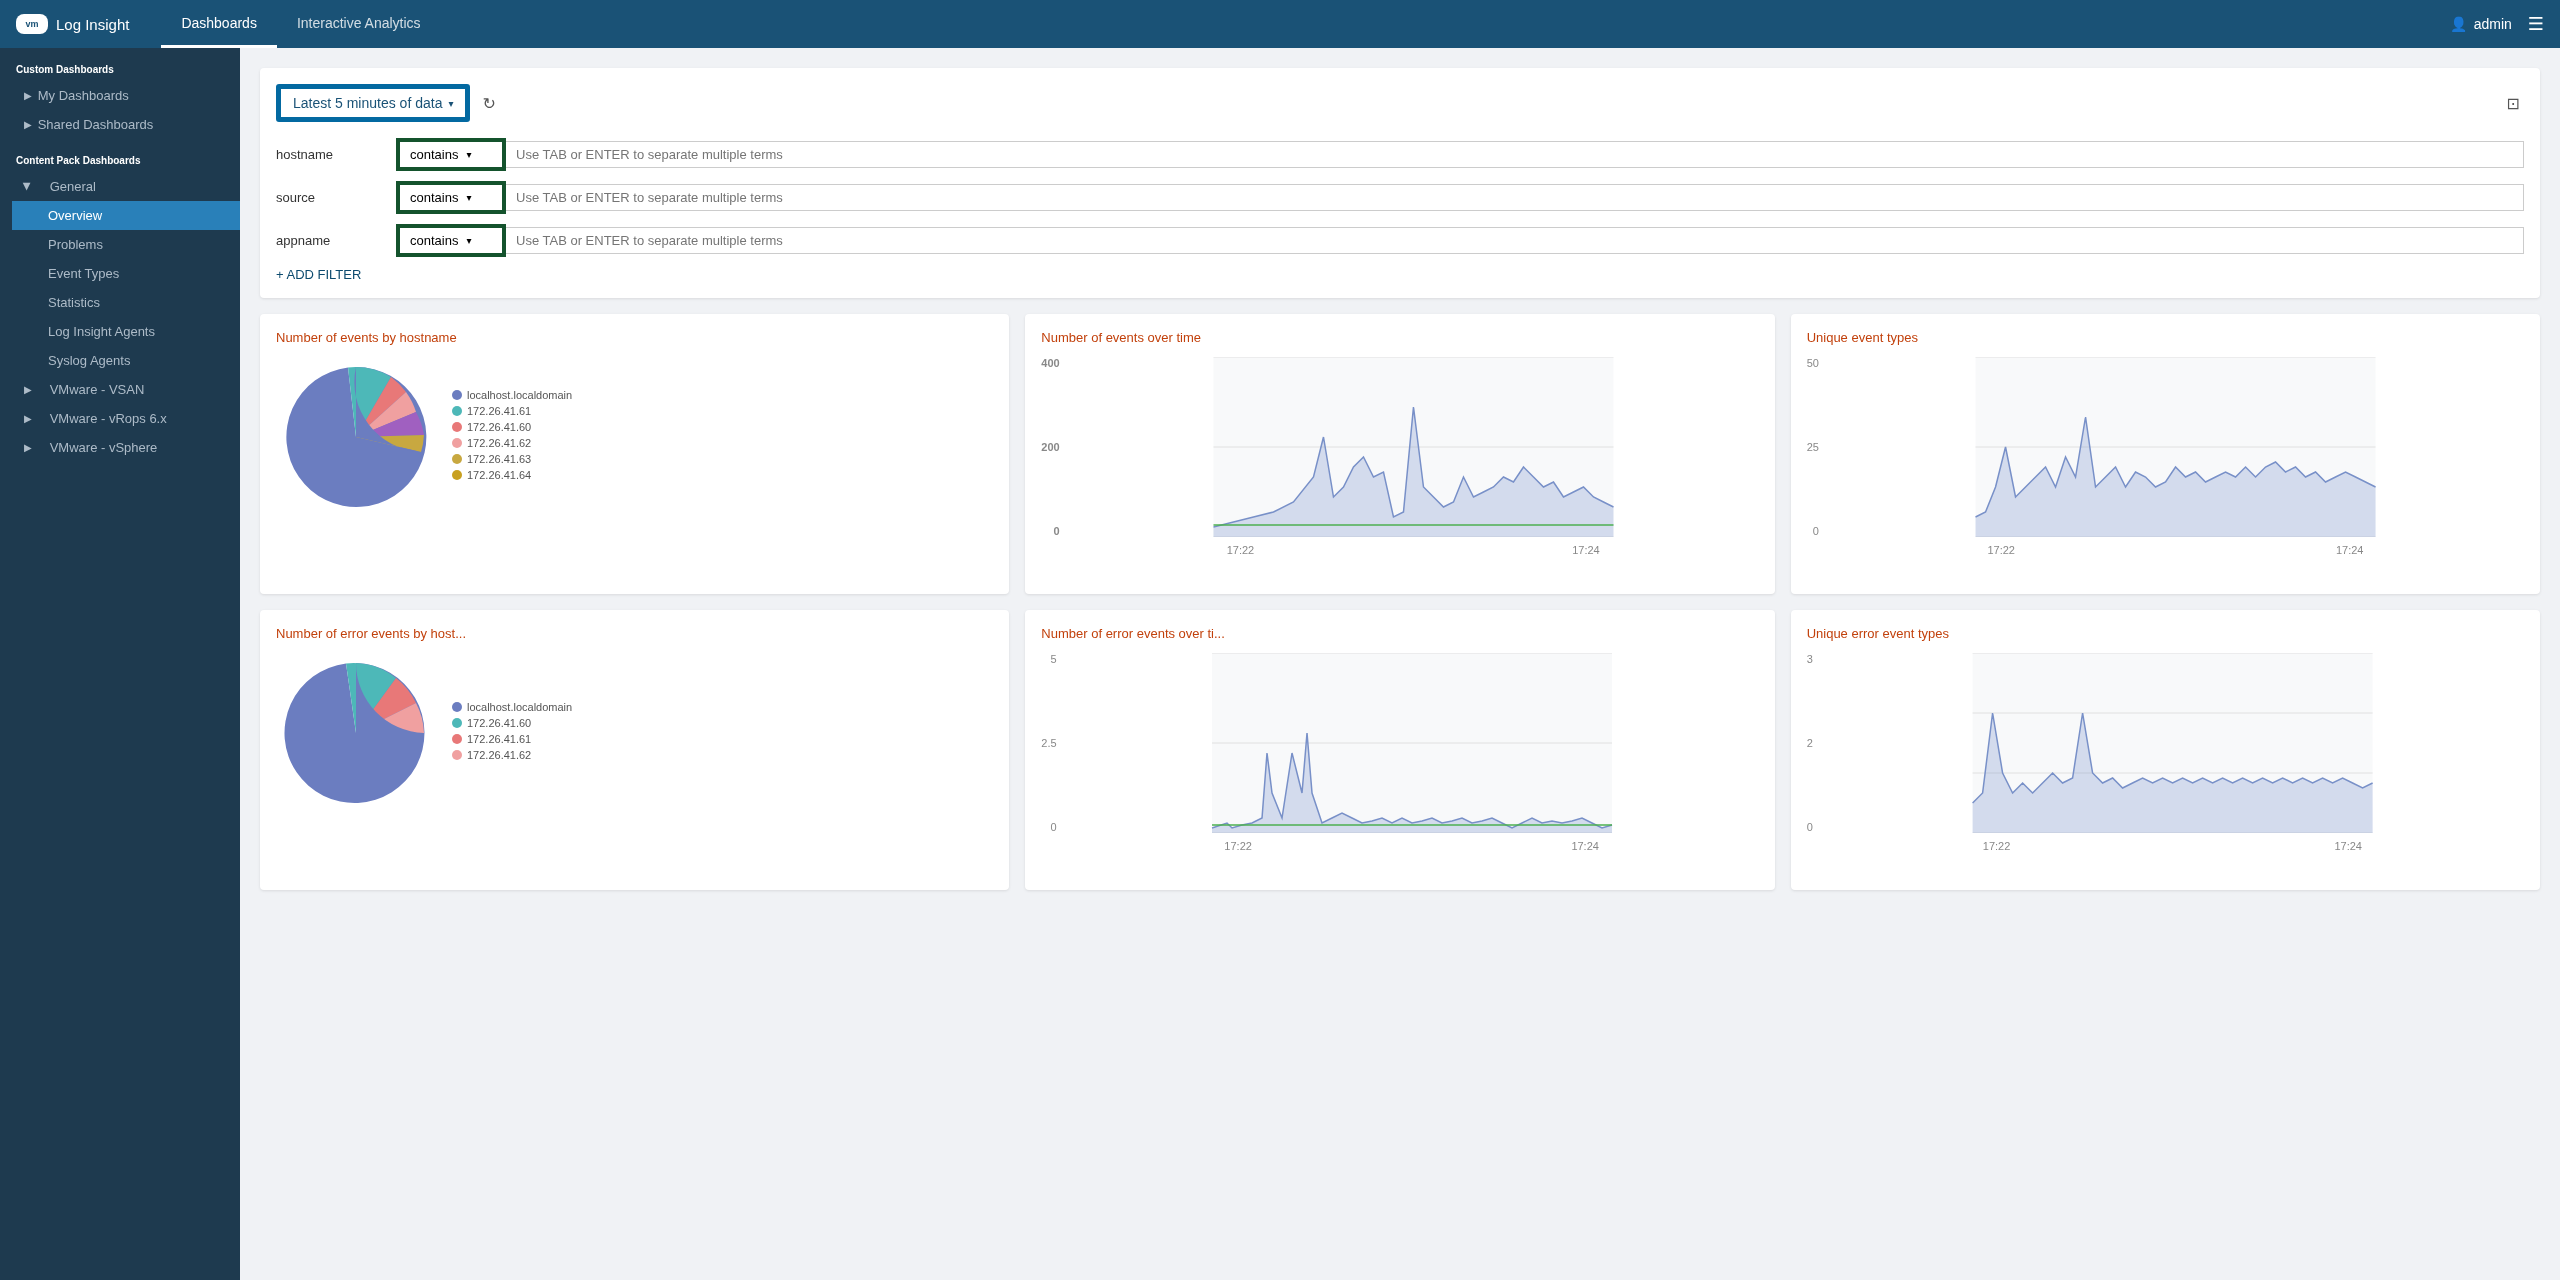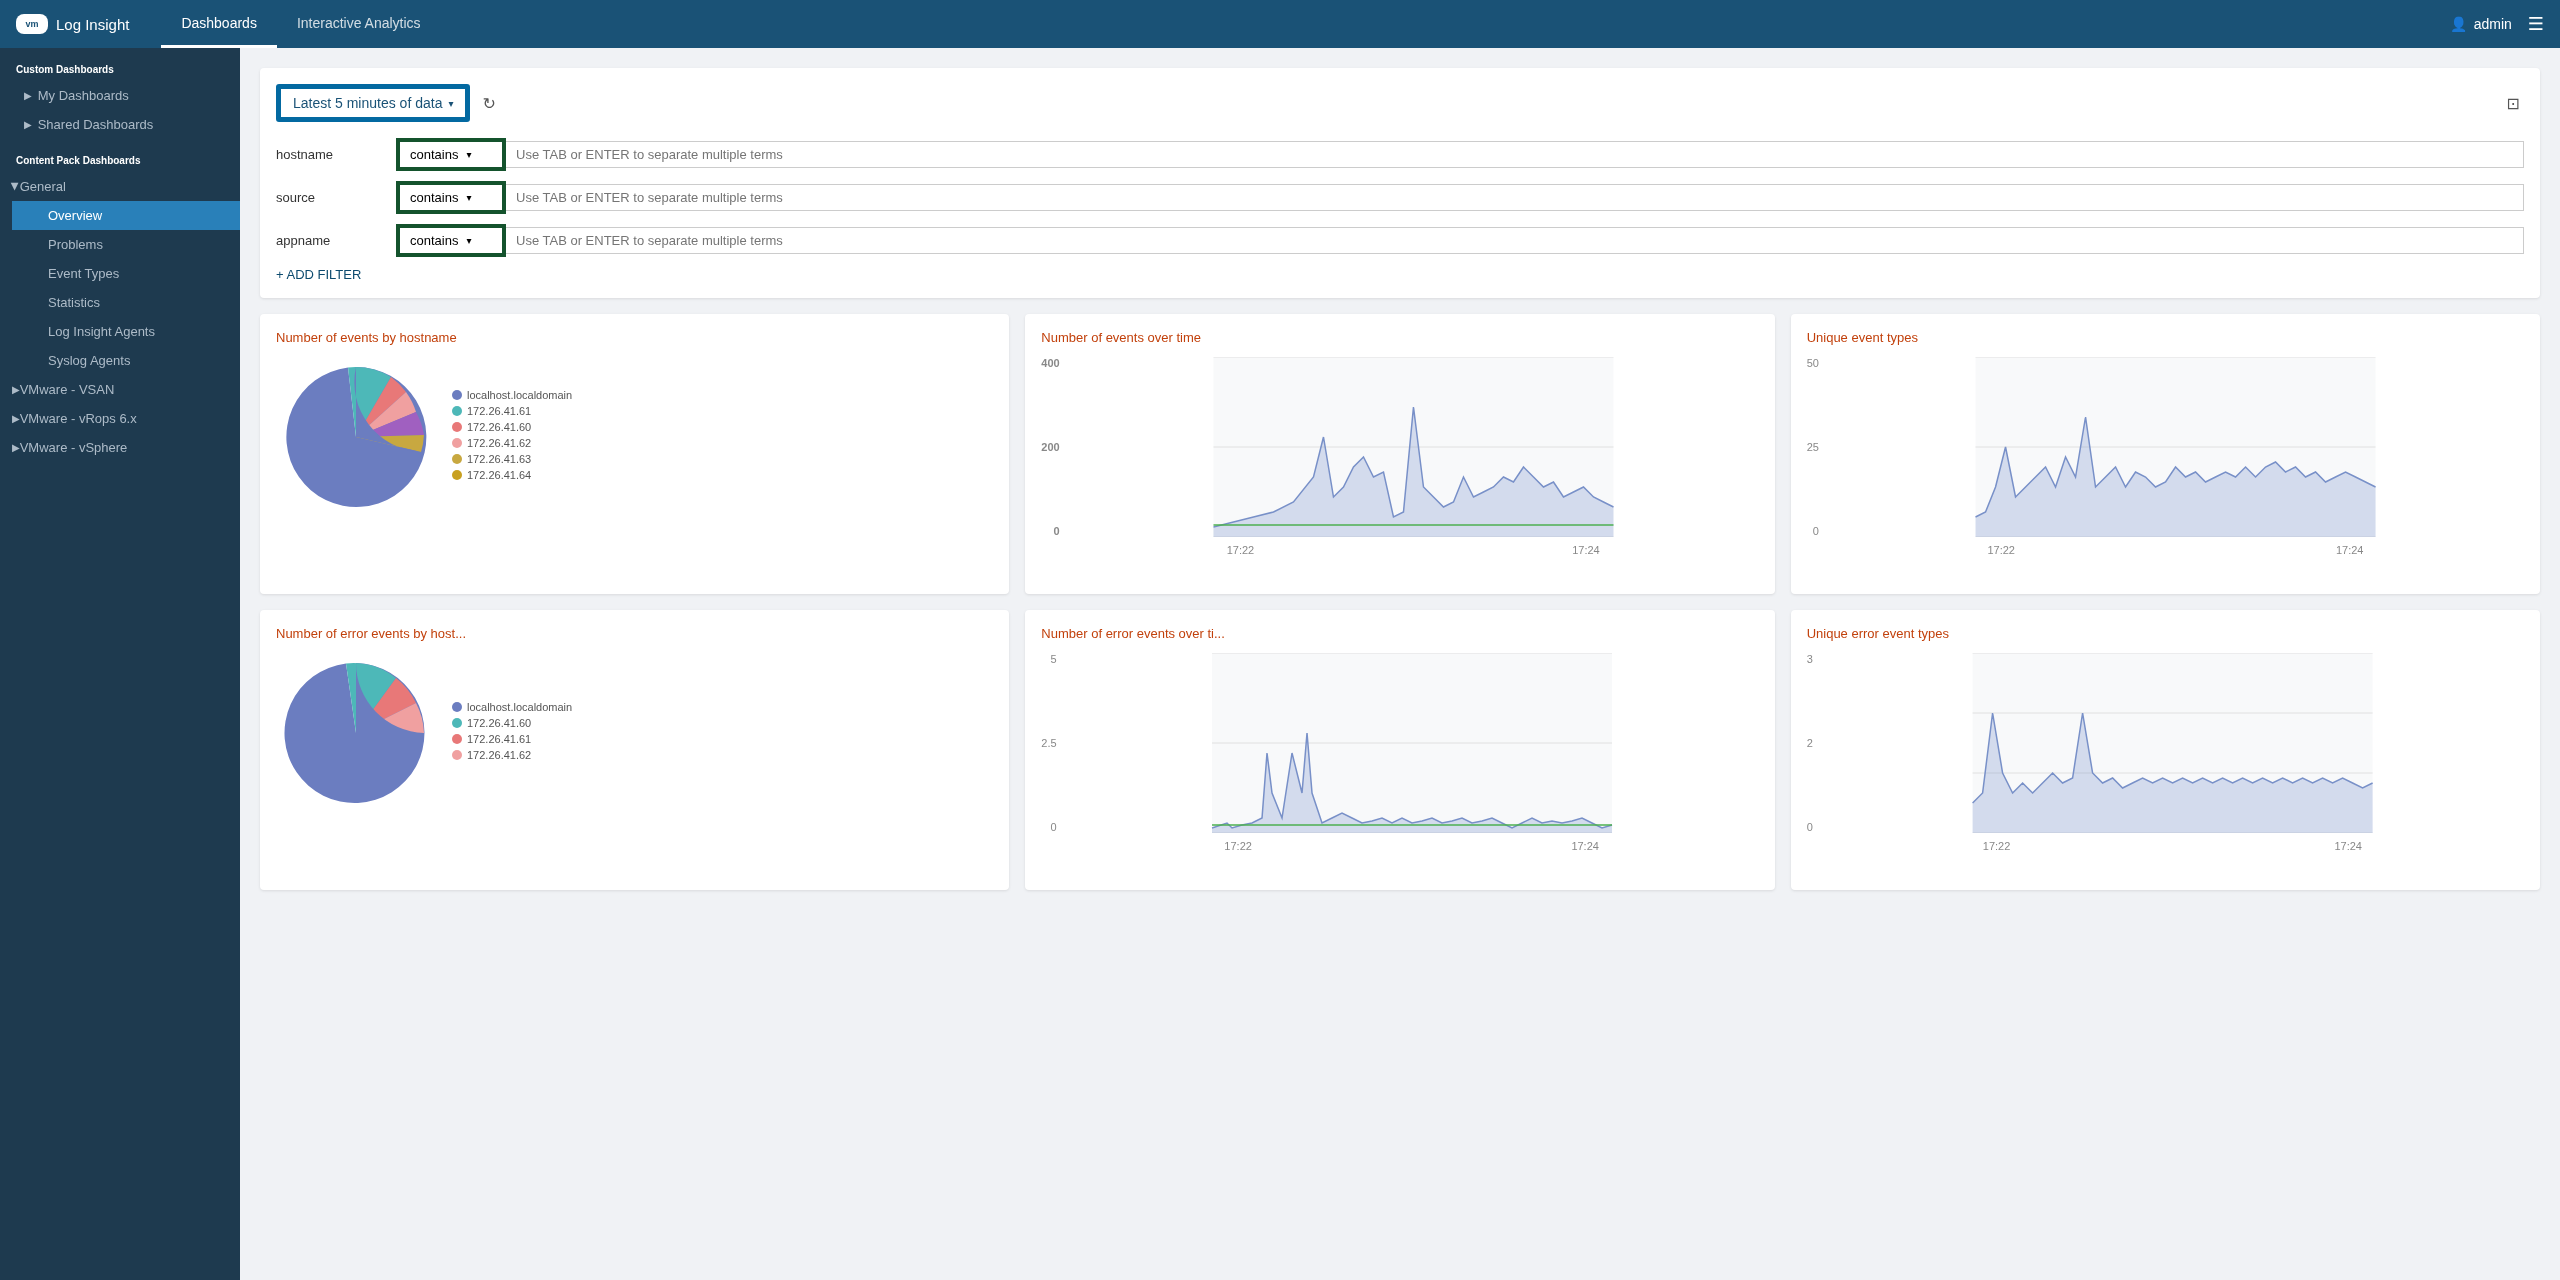--- a/index.html
+++ b/index.html
@@ -19,21 +19,21 @@
 
     
     .main-layout { display: flex; flex: 1; overflow: hidden; }
 
     
     .sidebar { width: 240px; background: #1e3a4f; color: #ccc; overflow-y: auto; flex-shrink: 0; }
     .sidebar-section-title { color: white; font-size: 10px; font-weight: 600; padding: 16px 16px 6px 16px; text-transform: none; }
     .sidebar-item { padding: 7px 16px 7px 24px; cursor: pointer; display: flex; align-items: center; gap: 6px; font-size: 13px; color: #adbbc8; }
     .sidebar-item.active { background: #2980b9; color: white; }
     .sidebar-item.indent { padding-left: 36px; }
-    .sidebar-group { padding: 7px 12px; cursor: pointer; display: flex; align-items: center; gap: 0; font-size: 13px; color: #adbbc8; }
+    .sidebar-group { padding: 7px 24px; cursor: pointer; display: flex; align-items: center; gap: 18px; font-size: 13px; color: #adbbc8; }
     .sidebar-sub { padding-left: 12px; }
 
     
     .content { flex: 1; overflow-y: auto; padding: 20px; background: #f0f2f5; }
 
     
     .filter-bar { background: white; border-radius: 4px; padding: 16px; margin-bottom: 16px; box-shadow: 0 1px 3px rgba(0,0,0,0.1); }
     .time-selector { display: flex; align-items: center; gap: 8px; margin-bottom: 16px; }
     .time-dropdown { display: flex; align-items: center; gap: 6px; border: 5px solid #0369a1; padding: 6px 12px; border-radius: 3px; cursor: pointer; color: #1a5276; font-size: 14px; }
     .time-dropdown .chevron { font-size: 10px; color: #1a5276; }

